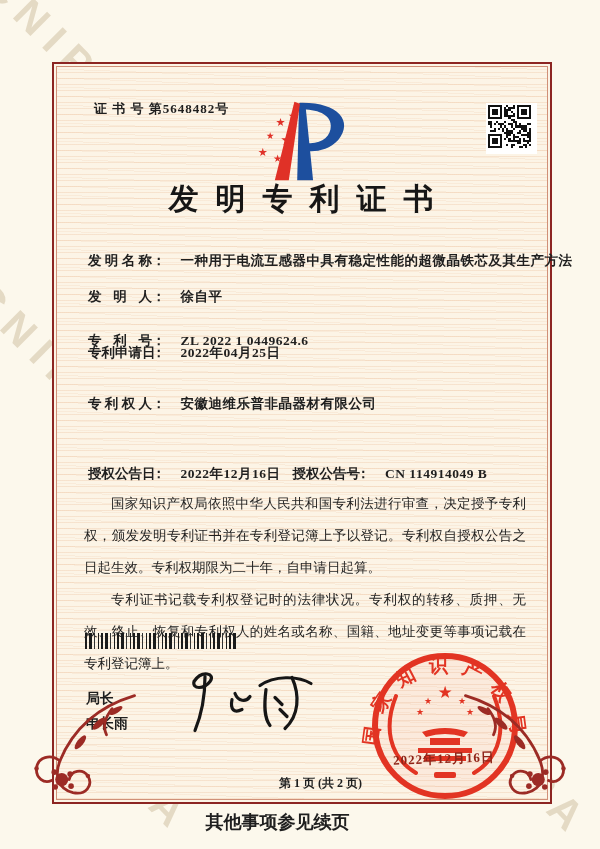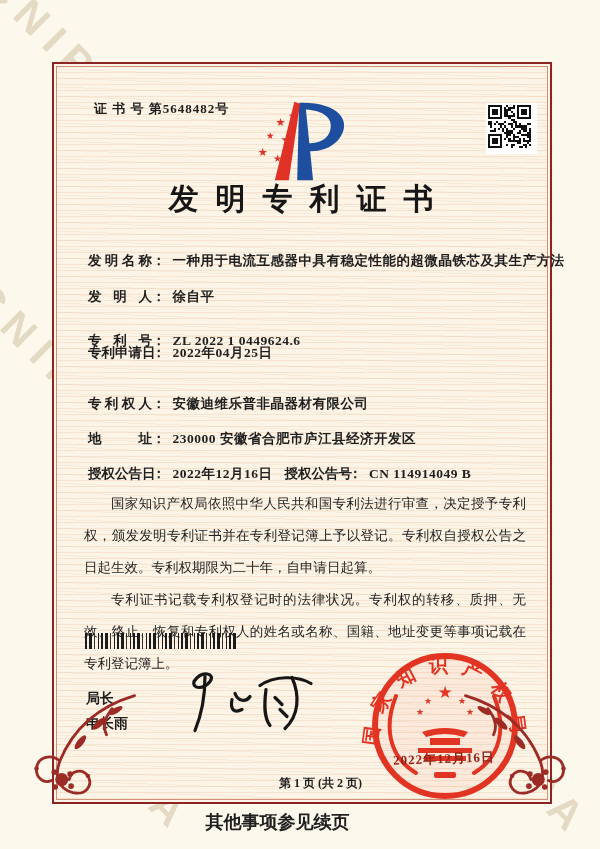--- a/index.html
+++ b/index.html
@@ -48,21 +48,21 @@
   .title{
     position:absolute;left:0;top:179px;width:600px;
     text-align:center;
     font-size:30px;font-weight:700;
     letter-spacing:17px;padding-left:19px;box-sizing:border-box;
     color:#161616;
   }
   .row{position:absolute;left:88px;width:442px;font-size:13.5px;font-weight:600;white-space:nowrap;}
   .flabel{display:inline-block;width:64px;text-align:justify;text-align-last:justify;vertical-align:top;}
   .colon{display:inline-block;margin-right:7px;}
-  .fvalue{letter-spacing:0.5px;}
+  .fvalue{letter-spacing:0.5px;margin-left:8px;}
   .pair2{margin-left:12px;}
   .legal{
     position:absolute;left:84px;top:488px;width:442px;
     font-size:13.5px;line-height:32px;font-weight:500;
     text-align:justify;
   }
   .legal p{margin:0;text-indent:2em;}
   .barcode{
     position:absolute;left:85px;top:633px;width:152px;height:16px;
     background:repeating-linear-gradient(90deg,
@@ -319,23 +319,20 @@
   </div>
   <div class="row" style="top:332px">
     <span class="flabel">专利号</span><span class="colon">：</span><span class="fvalue">ZL 2022 1 0449624.6</span>
   </div>
   <div class="row" style="top:344px">
     <span class="flabel">专利申请日</span><span class="colon">：</span><span class="fvalue">2022年04月25日</span>
   </div>
   <div class="row" style="top:395px">
     <span class="flabel">专利权人</span><span class="colon">：</span><span class="fvalue">安徽迪维乐普非晶器材有限公司</span>
   </div>
-  <div class="row" style="top:430px">
-    <span class="flabel">地址</span><span class="colon">：</span><span class="fvalue">230000 安徽省合肥市庐江县经济开发区</span>
-  </div>
   <div class="row" style="top:465px;display:flex">
     <span>
       <span class="flabel">授权公告日</span><span class="colon">：</span><span class="fvalue">2022年12月16日</span>
     </span>
     <span class="pair2">
       <span class="flabel">授权公告号</span><span class="colon">：</span><span class="fvalue">CN 114914049 B</span>
     </span>
   </div>
 
   <div class="legal">

